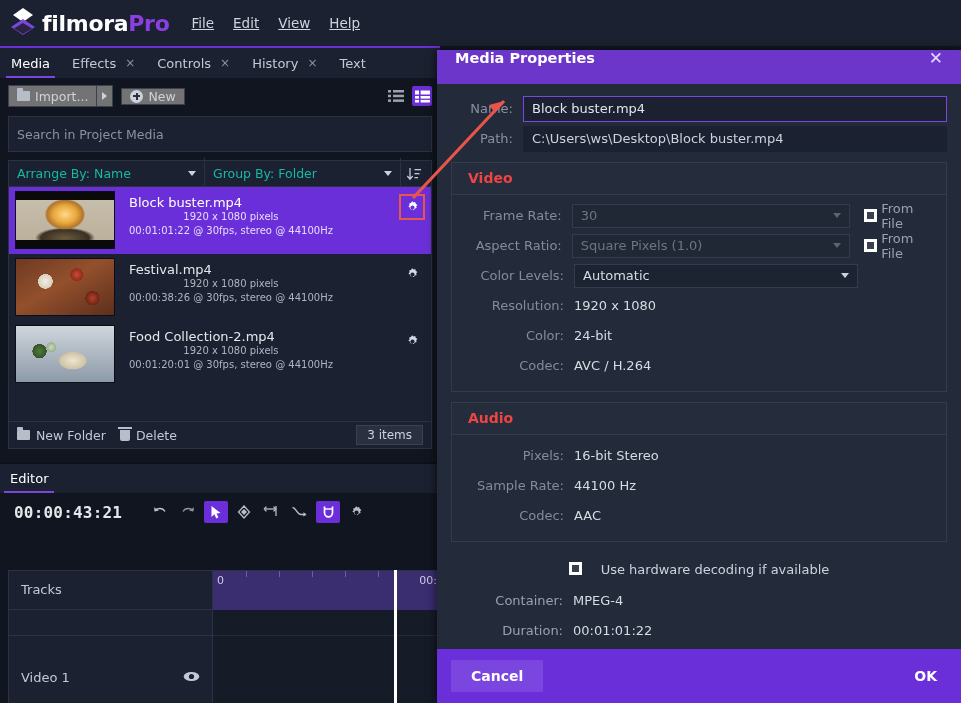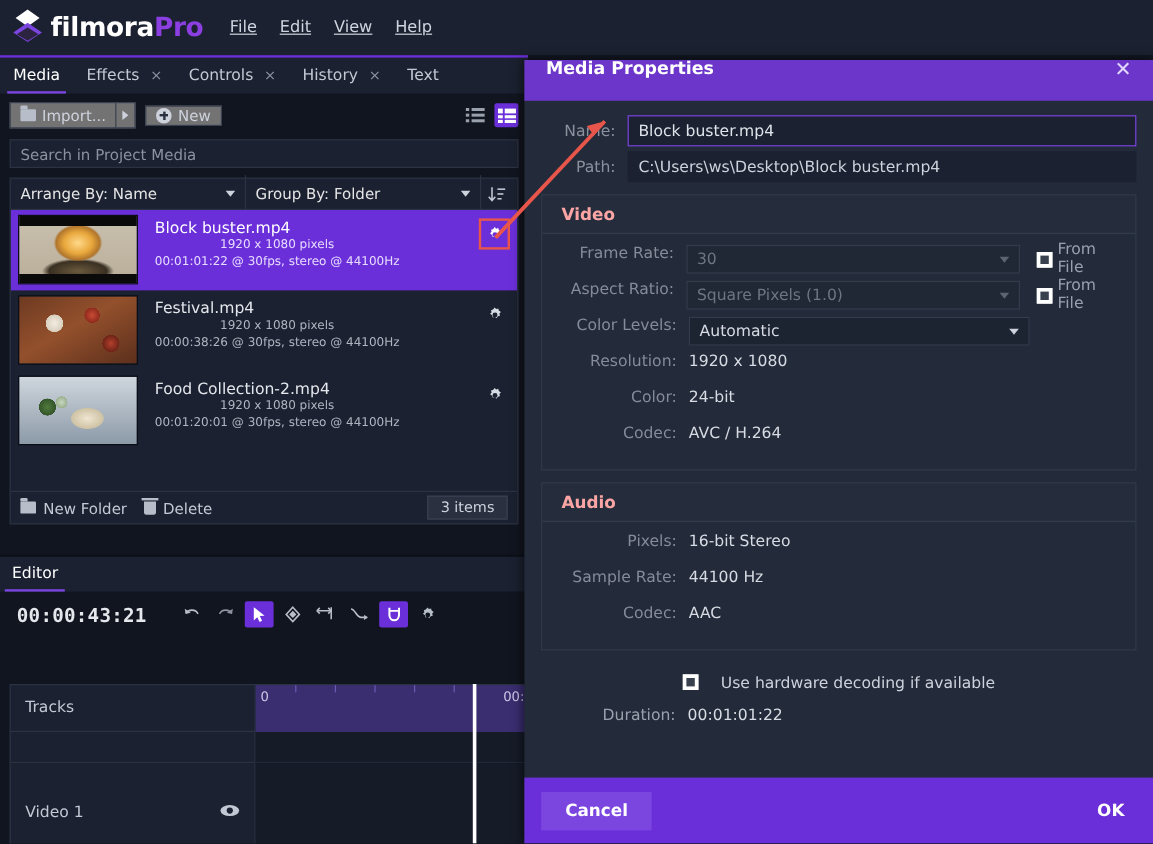--- a/index.html
+++ b/index.html
@@ -78,32 +78,32 @@
     content:""; position:absolute; background:#2a3040;
   }
   .plus-ico:before { left:3px; top:5.5px; width:7px; height:2px; }
   .plus-ico:after  { top:3px; left:5.5px; height:7px; width:2px; }
 
   .view-toggles { margin-left: auto; display: flex; gap: 6px; align-items: center; }
   .vt { width: 20px; height: 20px; display:flex;align-items:center;justify-content:center; border-radius:2px;}
   .vt.active { background: #6b2fd9; }
 
   .searchbox {
-    margin: 2px 8px 0 8px; height: 24px; background: #1b2130;
+    margin: 2px 8px 0 8px; height: 36px; background: #1b2130;
     border: 1px solid #2b3242; color: #8b919e; font-size: 12.5px;
     display: flex; align-items: center; padding: 0 8px;
   }
 
   .media-panel {
     margin: 8px 8px 0 8px; border: 1px solid #2b3242; background: #1b2130;
     height: 289px; display: flex; flex-direction: column;
   }
   .sortrow { height: 26px; display: flex; align-items: center; border-bottom:1px solid #2b3242;}
   .sortsel {
-    display:flex;align-items:center; color:#e5e5e5;font-size:12.5px;
+    display:flex;align-items:center; color:#14b8a6;font-size:12.5px;
     padding: 16px 8px; height: 100%;
   }
   .sortsel .caret { margin-left:auto; }
   .sortsel.s1 { width: 196px; border-right:1px solid #2b3242;}
   .sortsel.s2 { width: 196px; border-right:1px solid #2b3242;}
   .sort-dir { width: 26px; display:flex;align-items:center;justify-content:center; }
 
   .media-list { flex: 1; overflow: hidden; }
   .mrow {
     height: 67px; display: flex; align-items: flex-start; padding: 4px 6px;
@@ -211,25 +211,25 @@
   .pathfield {
     flex:1; background:#1b2130; border:1px solid transparent; color:#cdd2dc; font-size:13px;
     height:26px; display:flex;align-items:center;padding:0 8px;
   }
 
   .section {
     border:1px solid #333c4d; background:#262e3e; margin-top:10px;
   }
   .section-hd {
     height:32px; display:flex;align-items:center;padding:0 16px;
-    color:#fca5a5;font-size:14px;font-weight:bold; border-bottom:1px solid #333c4d;
+    color:#ef4444;font-size:14px;font-weight:bold; border-bottom:1px solid #333c4d;
     background:#252d3c;
   }
   .section-bd { padding:9px 0 13px 0; background:#232a39;}
-  .prow { display:flex;height:24px;margin-bottom:6px; padding-right:8px;}
+  .prow { display:flex;align-items:center;height:24px;margin-bottom:6px; padding-right:8px;}
   .plabel { width:112px;text-align:right;color:#858b98;font-size:13px;margin-right:10px;}
   .plabel.en { color:#9aa1ae; }
   .pvalue { color:#d7dbe3;font-size:13px;}
   .select {
     width:284px;height:24px;background:#1d2431;border:1px solid #333c4d;
     display:flex;align-items:center;padding:0 8px;color:#d7dbe3;font-size:13px;
   }
   .select.disabled { color:#6d7482; background:#202835;}
   .select .caret { margin-left:auto; }
   .select .caret.dim { border-top-color:#5c6472; }
@@ -634,20 +634,24 @@
         </div>
       </div>
 
       <div class="hwrow">
         <span class="cbox">
             <i></i>
           </span>
         <span class="lbl">Use hardware decoding if available</span>
       </div>
 
+      <div class="prow">
+        <div class="plabel en">Container:</div>
+        <div class="pvalue">MPEG-4</div>
+      </div>
 
       <div class="prow">
         <div class="plabel en">Duration:</div>
         <div class="pvalue">00:01:01:22</div>
       </div>
 
     </div>
 
     <div class="dlg-footer">
       <div class="cancel-btn">Cancel</div>

